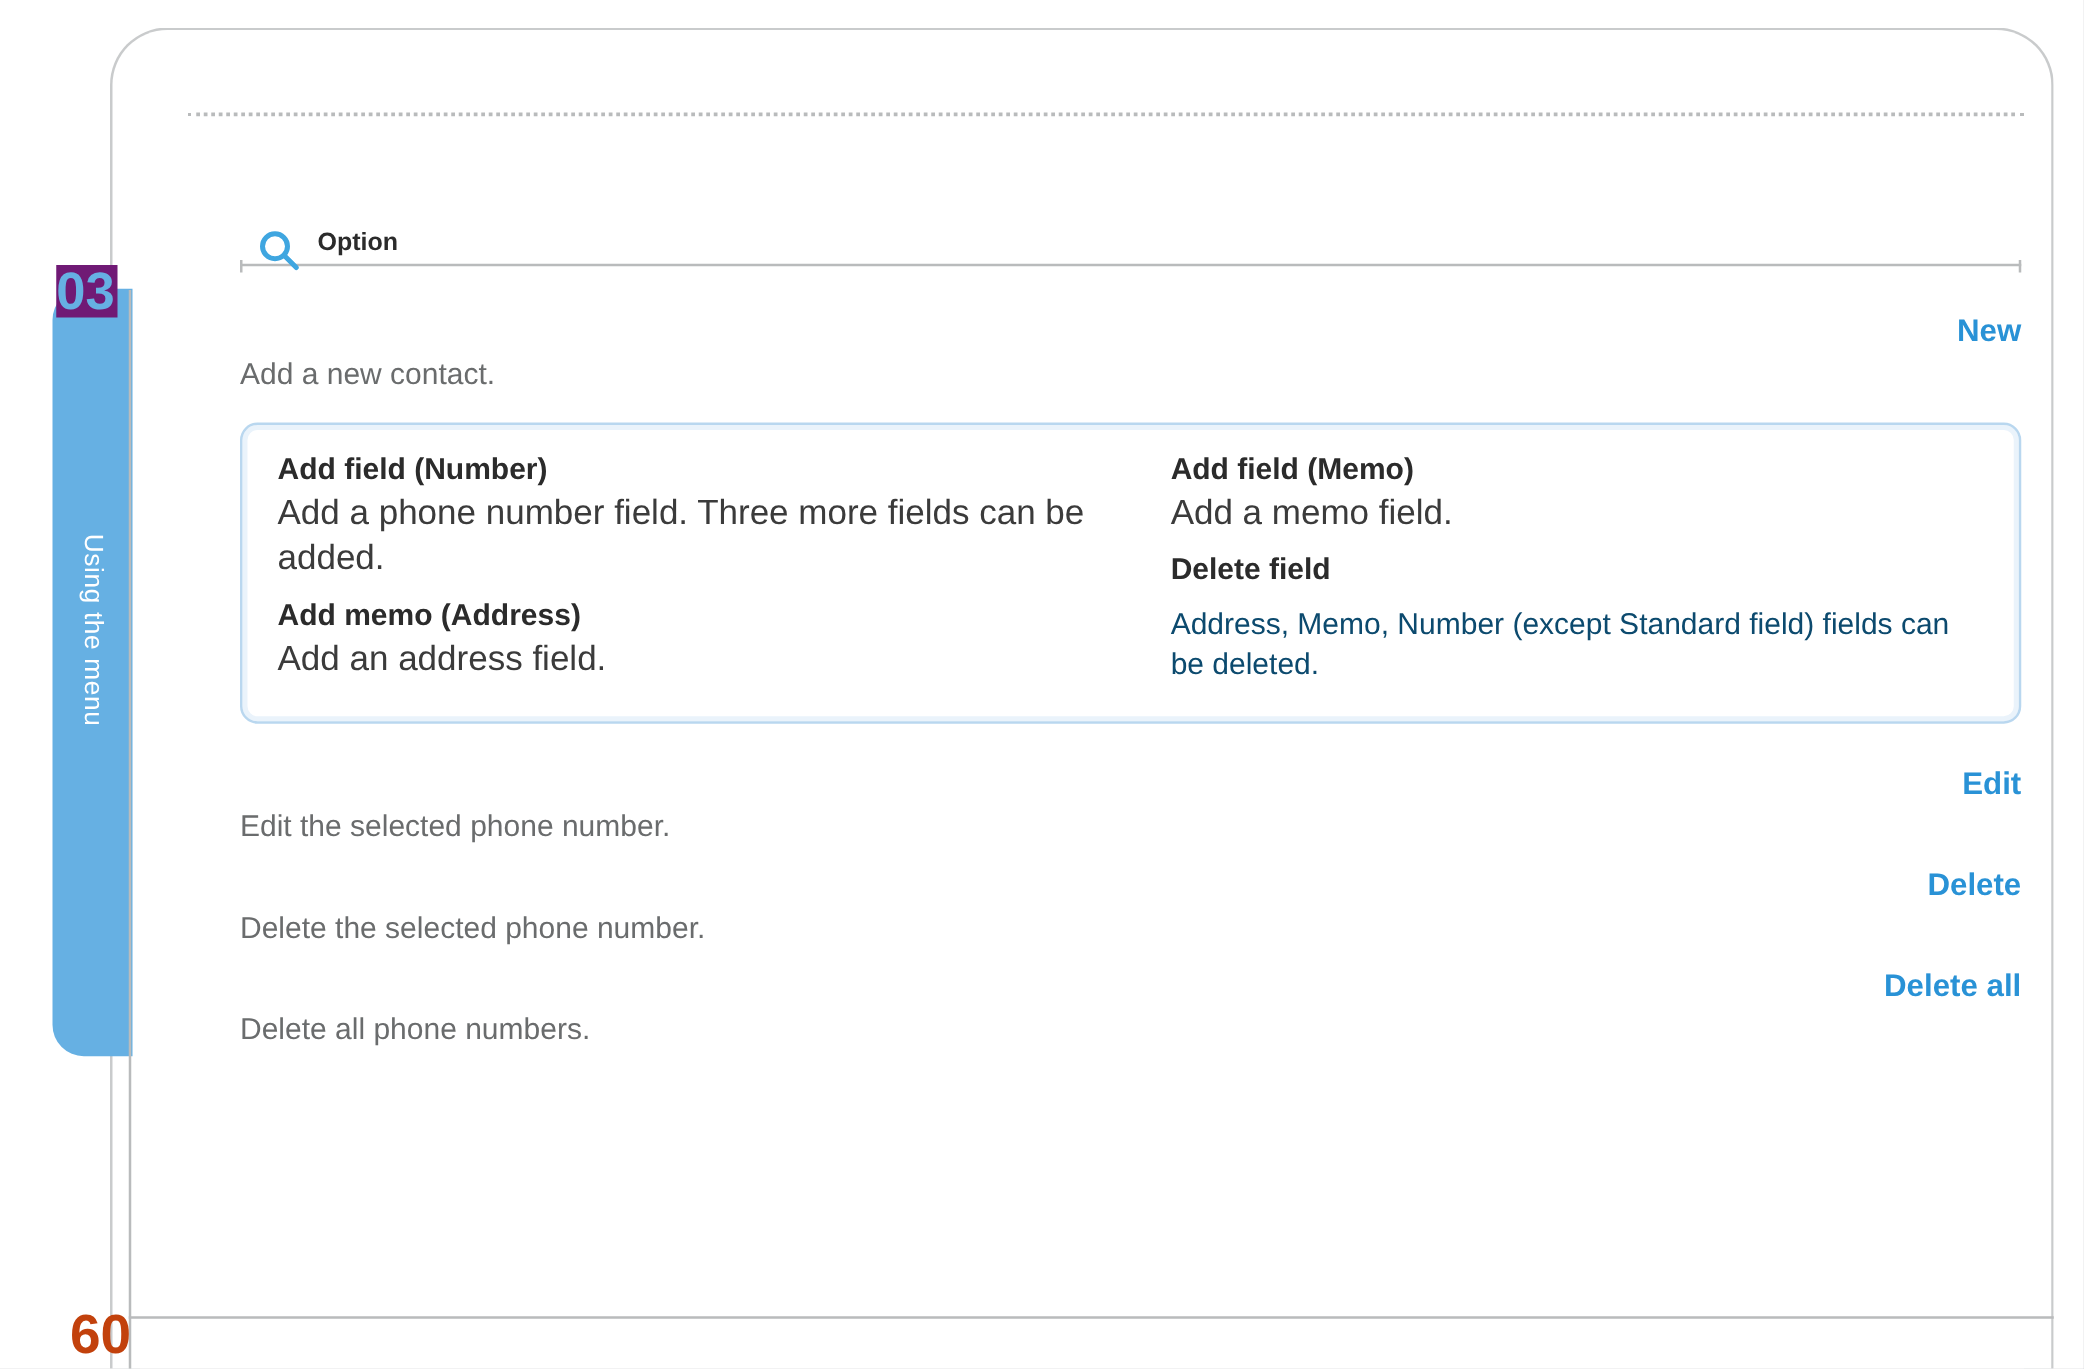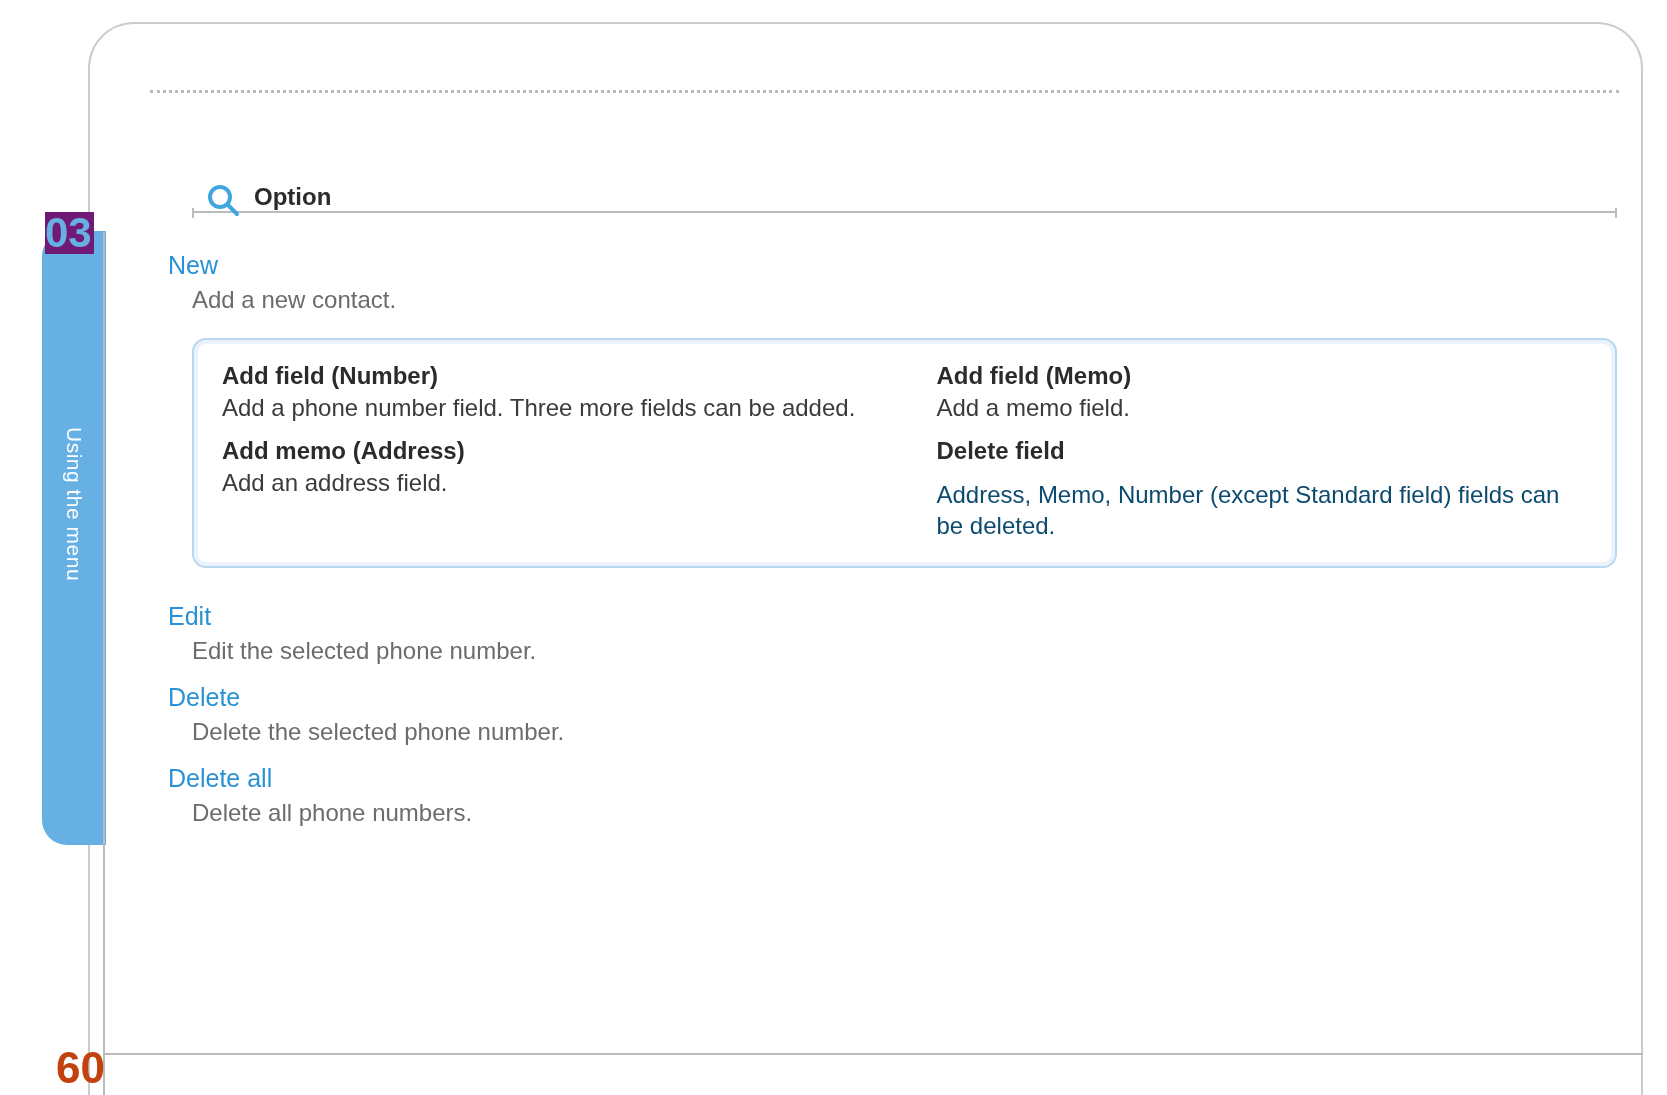--- a/index.html
+++ b/index.html
@@ -133,31 +133,32 @@
   .option-rule::after  { right: 0; }
   .option-icon {
     position: absolute;
     left: 14px;
     top: 8px;
   }
   .option-label {
     position: absolute;
     left: 62px;
     top: 8px;
-    font-size: 24px;
+    font-size: 20px;
     font-weight: 700;
     color: #2b2b2b;
   }
 
   .section { margin-left: 0; }
   .sec-title {
     color: #2992d6;
     font-size: 25px;
-    font-weight: 400;
+    font-weight: 700;
     margin-top: 6px;
+    text-align: right;
   }
   .sec-desc {
     color: #6a6c6d;
     font-size: 24px;
     margin-left: 24px;
     margin-top: 6px;
   }
 
   
   .callout {
@@ -173,21 +174,21 @@
     column-gap: 64px;
   }
   .callout-item { break-inside: avoid; margin-bottom: 14px; }
   .callout-item h4 {
     font-size: 24px;
     font-weight: 700;
     color: #2b2b2b;
     margin-bottom: 2px;
   }
   .callout-item p {
-    font-size: 24px;
+    font-size: 28px;
     color: #3b3b3b;
     line-height: 1.3;
   }
   .callout-note {
     font-size: 24px;
     color: #0c4a6e;
     line-height: 1.3;
   }
 
   .list { margin-top: 6px; }

